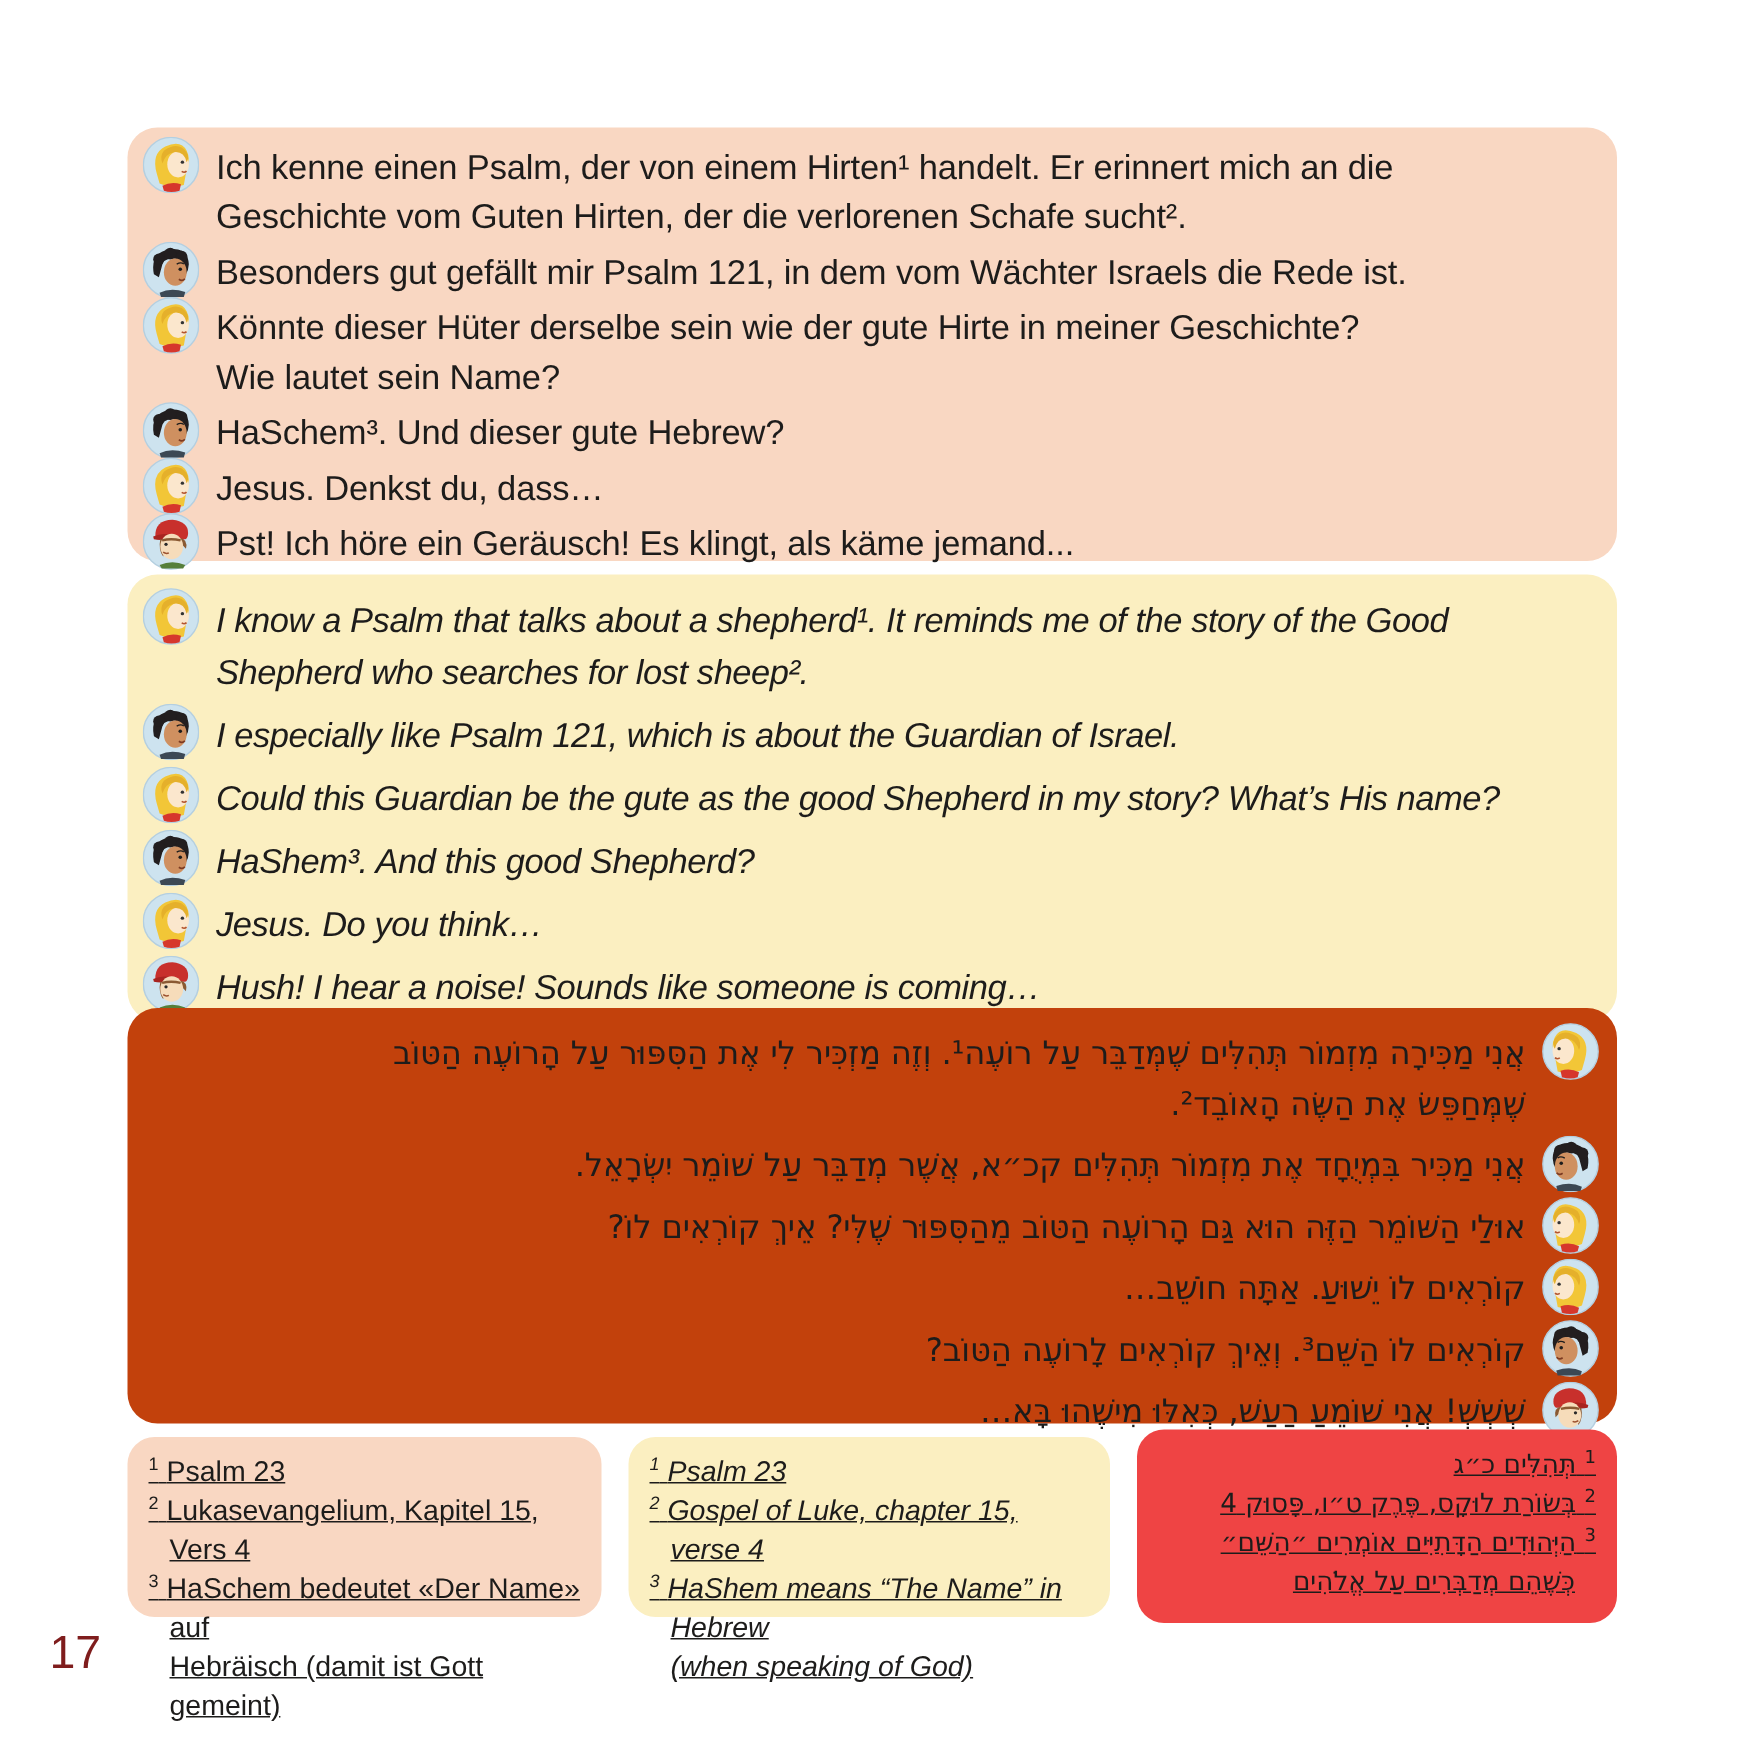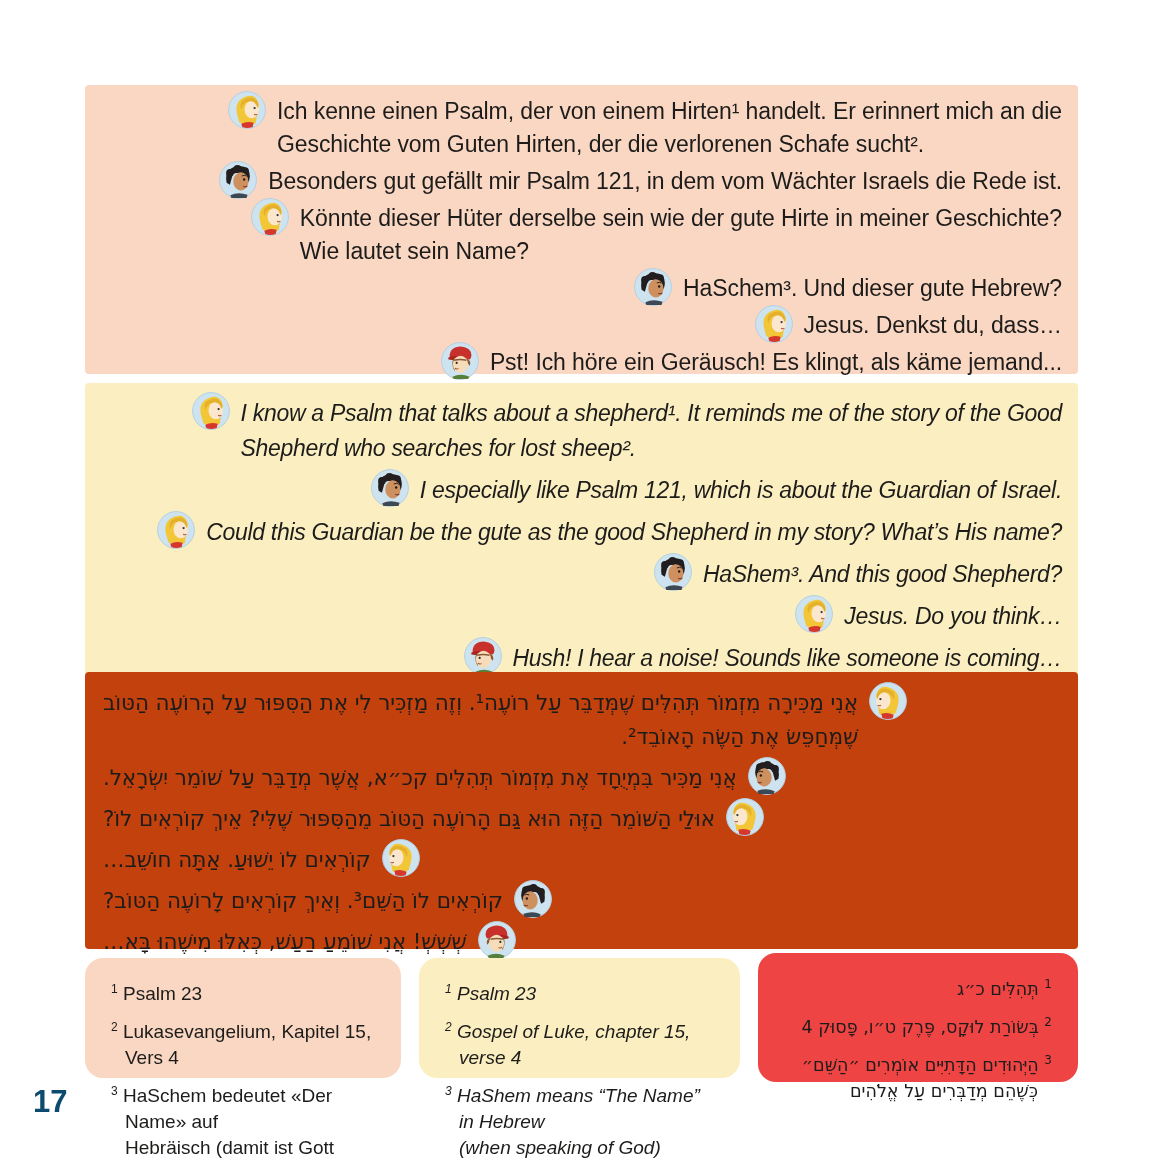--- a/index.html
+++ b/index.html
@@ -2,22 +2,22 @@
 <html lang="de"><head>
 <meta charset="utf-8">
 <style>
   html,body { margin:0; padding:0; }
   body {
     width:1162px; height:1161px; background:#ffffff; position:relative;
     font-family:"Liberation Sans", sans-serif; color:#1d1c1b;
     overflow:hidden;
   }
   .box {
-    position:absolute; left:85px; width:993px; border-radius:4px;
-    box-sizing:border-box; display:flex; flex-direction:column;align-items:flex-end;
+    position:absolute; left:85px; width:993px; border-radius:20px;
+    box-sizing:border-box; display:flex; flex-direction:column;
   }
   .german  { top:85px;  height:289px; background:#f9d7c2; padding:7px 16px 7px 10px; gap:1px; }
   .english { top:383px; height:298px; background:#fbefc1; padding:10px 16px 10px 10px; gap:4px; }
   .hebrew  { top:672px; height:277px; background:#c2410c; padding:11px 12px 11px 18px; gap:4px; direction:rtl; }
 
   .row { display:flex; align-items:flex-start; gap:11px; }
   .av  { flex:none; width:38px; height:34px; position:relative; }
   .av svg { width:38px; height:38px; position:absolute; top:-1px; left:0; display:block; }
   .flip svg { transform:scaleX(-1); }
 
@@ -30,27 +30,27 @@
 
   .fnbox {
     position:absolute; border-radius:18px; box-sizing:border-box;
     padding:11px 14px; font-size:19px; line-height:26px;
   }
   .fn-de { left:85px;  top:958px; width:316px; height:120px; background:#f9d7c2; }
   .fn-en { left:419px; top:958px; width:321px; height:120px; background:#fbefc1; font-style:italic; }
   .fn-he { left:758px; top:953px; width:320px; height:129px; background:#ef4444;
            direction:rtl; text-align:right; font-family:"DejaVu Sans", sans-serif; font-size:17.5px; }
 
-  .fn { margin:12px; padding-left:14px; text-indent:-14px; }
+  .fn { margin:0; padding-left:14px; text-indent:-14px;text-decoration:underline; }
   .fn-he .fn { padding-left:0; padding-right:14px; text-indent:-14px; }
   .fn sup { font-size:12px; line-height:0; }
   .fn .fn-text { white-space:pre-line; }
 
   .pageno {
-    position:absolute; left:33px; top:1084px; font-size:31px; font-weight:bold; color:#0c4a6e;
+    position:absolute; left:33px; top:1084px; font-size:31px; font-weight:normal; color:#7f1d1d;
   }
   .defs { position:absolute; width:0; height:0; overflow:hidden; }
 </style>
 </head>
 <body>
 
 <svg class="defs" aria-hidden="true">
   <symbol id="sym-girl" viewBox="0 0 40 40">
     <circle cx="20" cy="20" r="19.4" fill="#cde3ef" stroke="#b4cfe0" stroke-width="1"></circle>
     <path d="M10 26 Q6 12 16 7 Q27 2 31 10 Q34 16 31 23 L29 34 Q20 37 12 33 Z" fill="#f2c637"></path>

